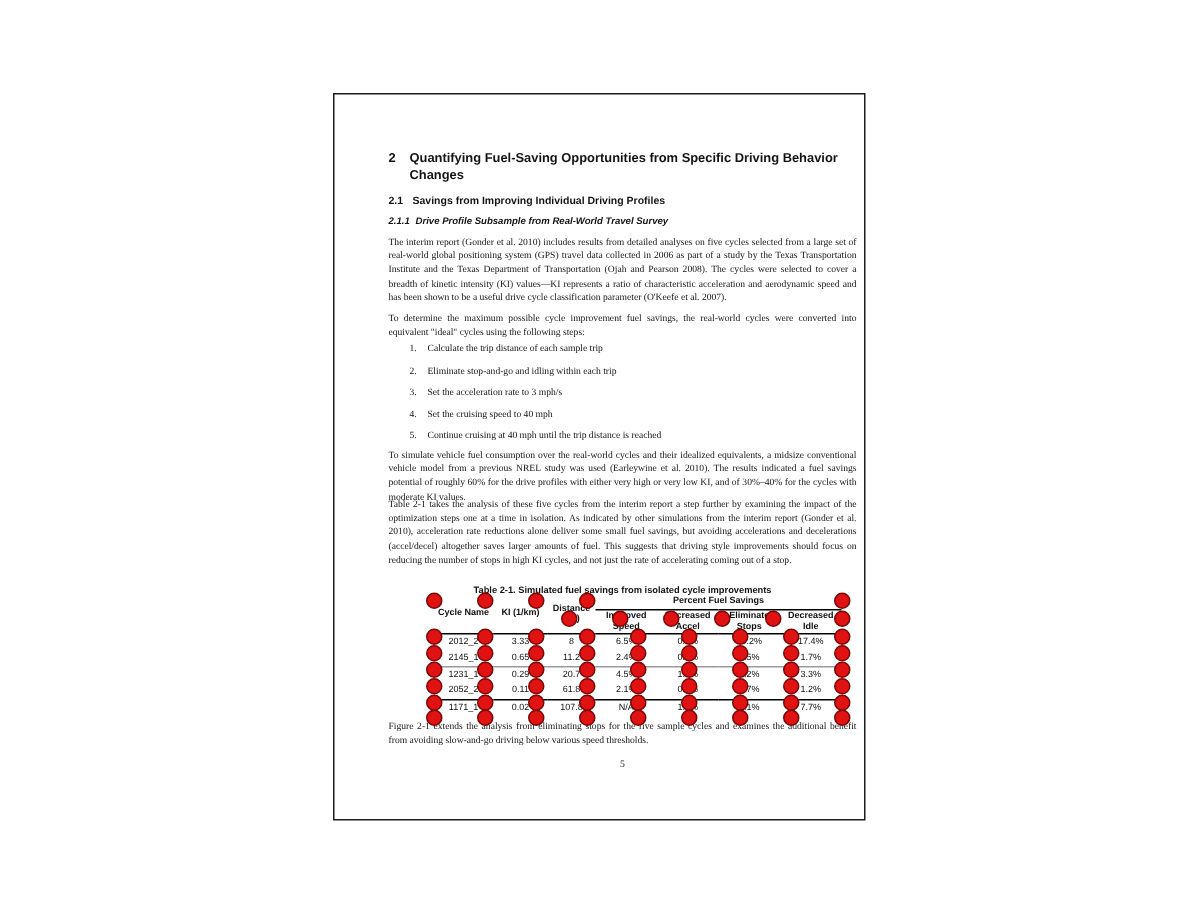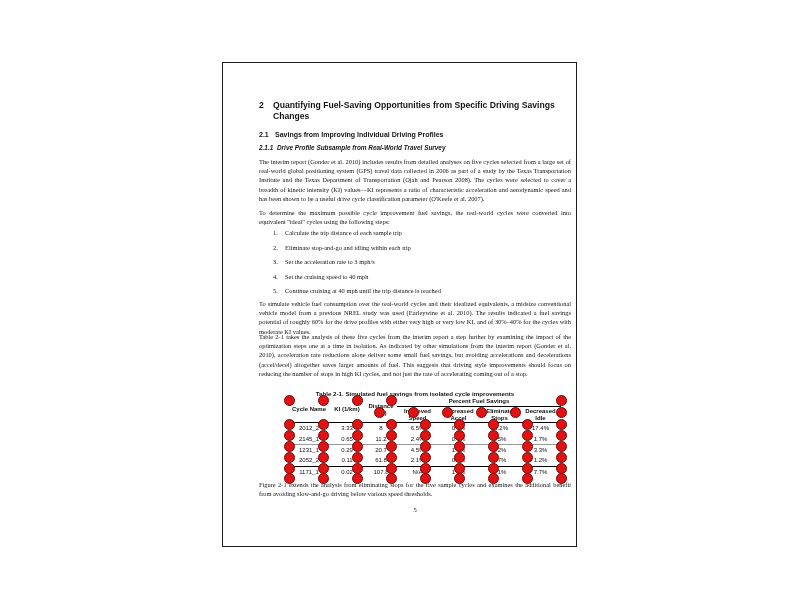--- a/index.html
+++ b/index.html
@@ -41,21 +41,21 @@
        box-sizing:border-box;z-index:5;}
   .pagenum{top:443px;text-align:center;font-size:6.5px;}
 </style>
 </head>
 <body>
 
 <div class="page">
 
   <div class="blk h1">
     <span class="num">2</span>
-    <span>Quantifying Fuel-Saving Opportunities from Specific Driving Savings Changes</span>
+    <span>Quantifying Fuel-Saving Opportunities from Specific Driving Behavior Changes</span>
   </div>
 
   <div class="blk h2">
     <span class="num">2.1</span>
     <span>Savings from Improving Individual Driving Profiles</span>
   </div>
 
   <div class="blk h3">
     <span class="num">2.1.1</span>
     <span>Drive Profile Subsample from Real-World Travel Survey</span>

